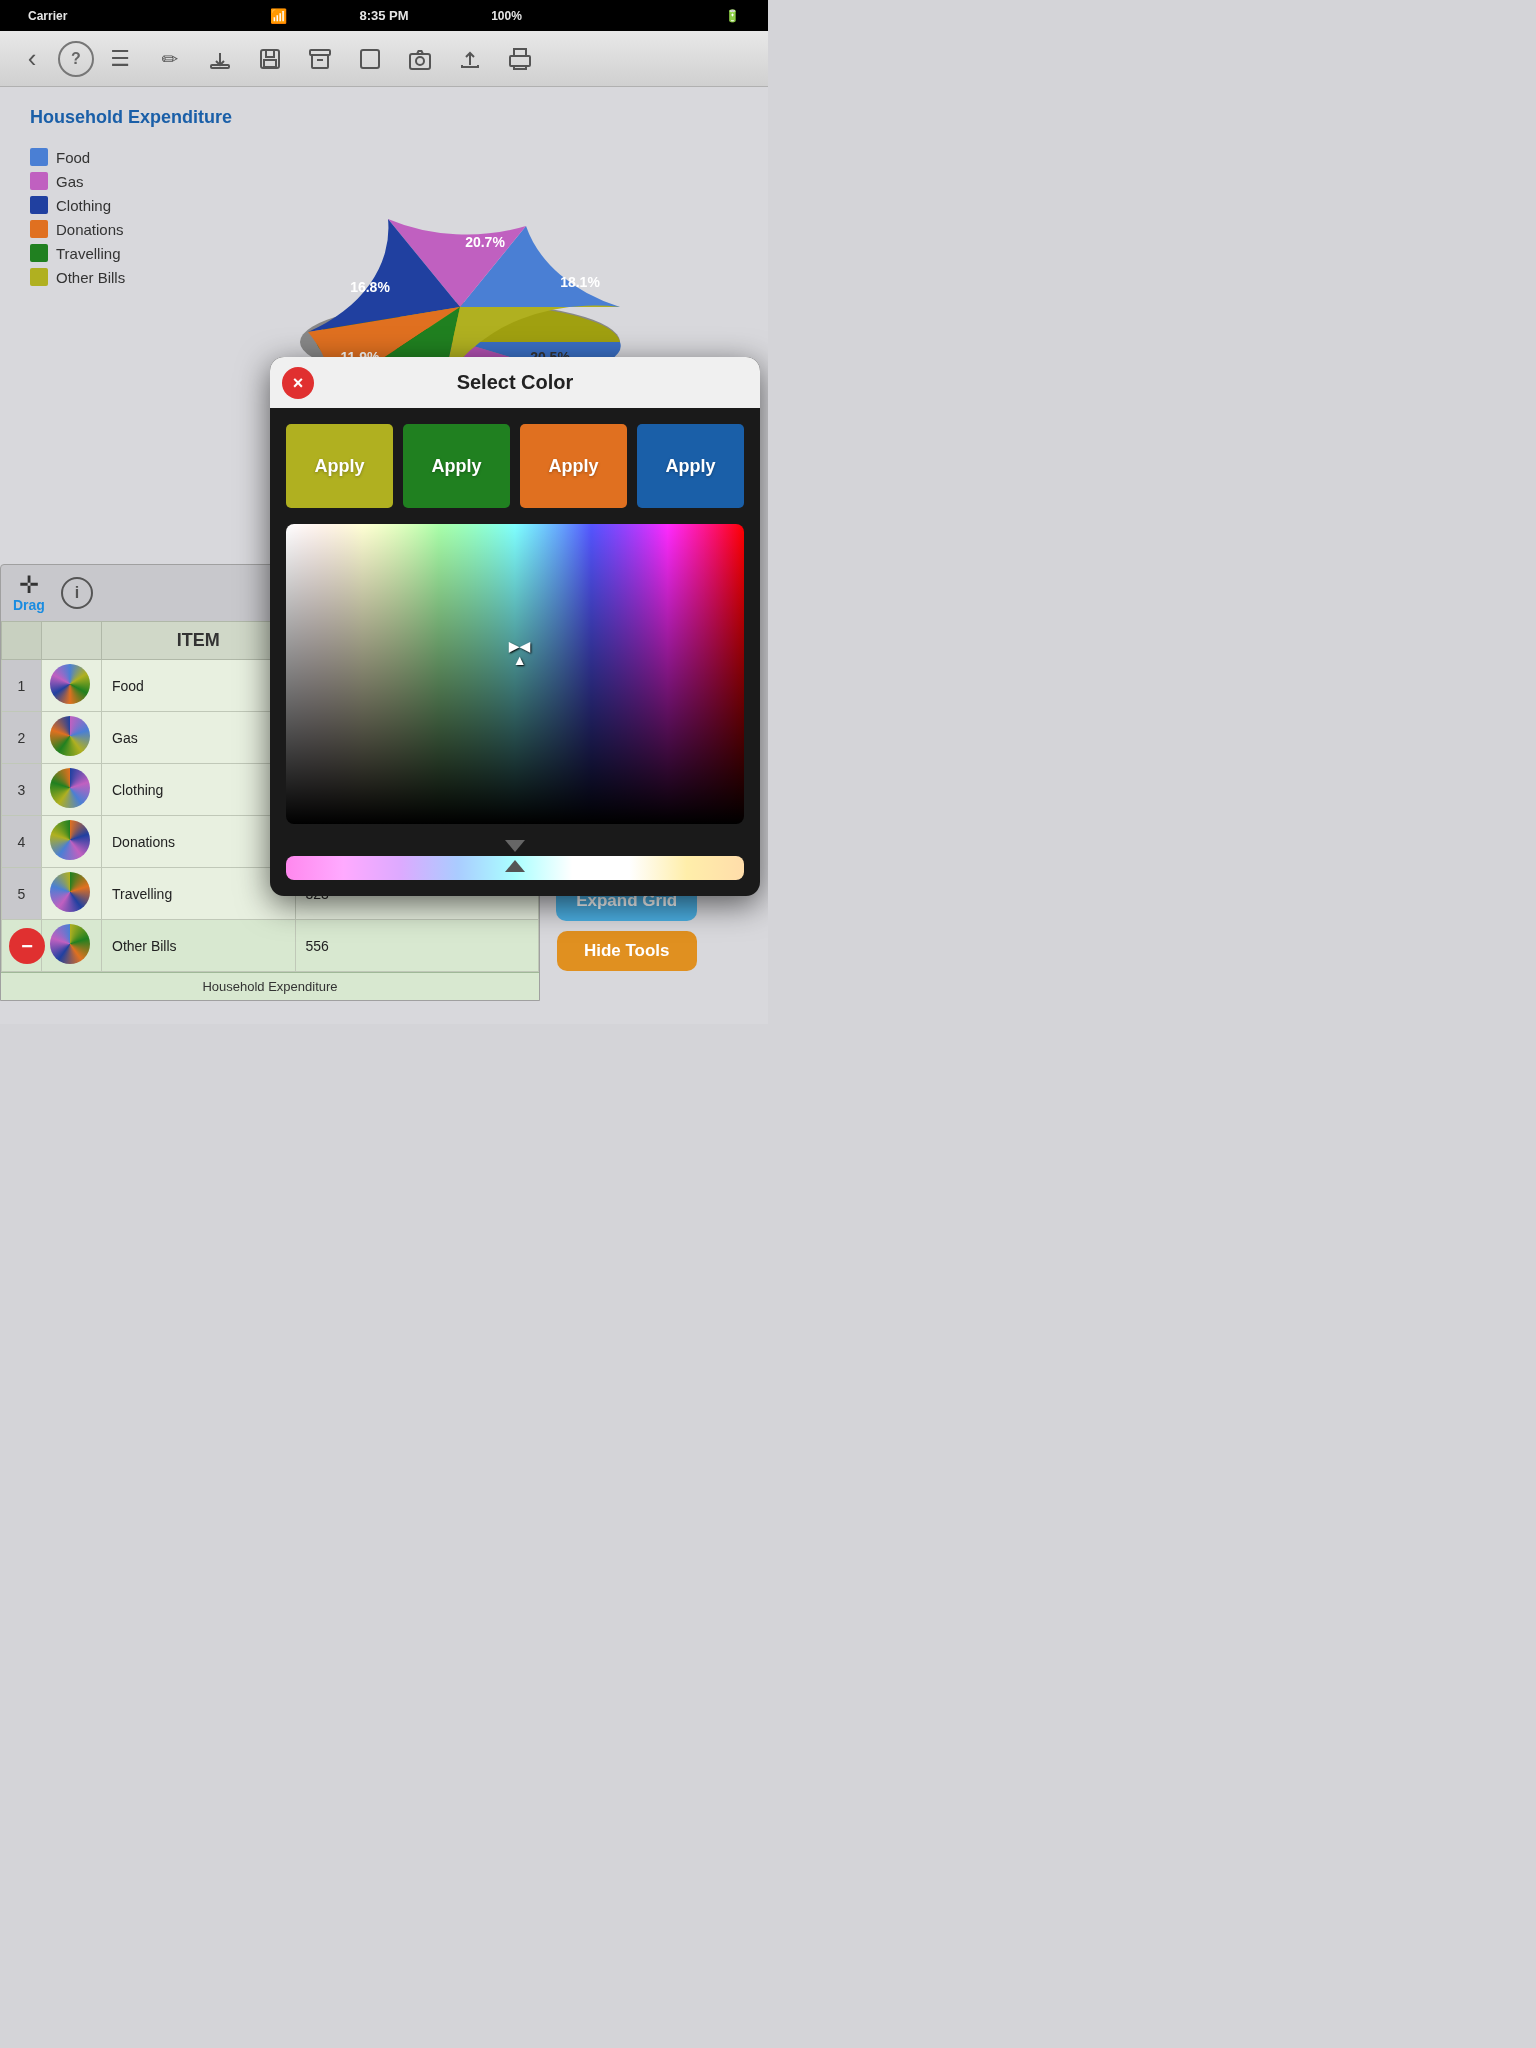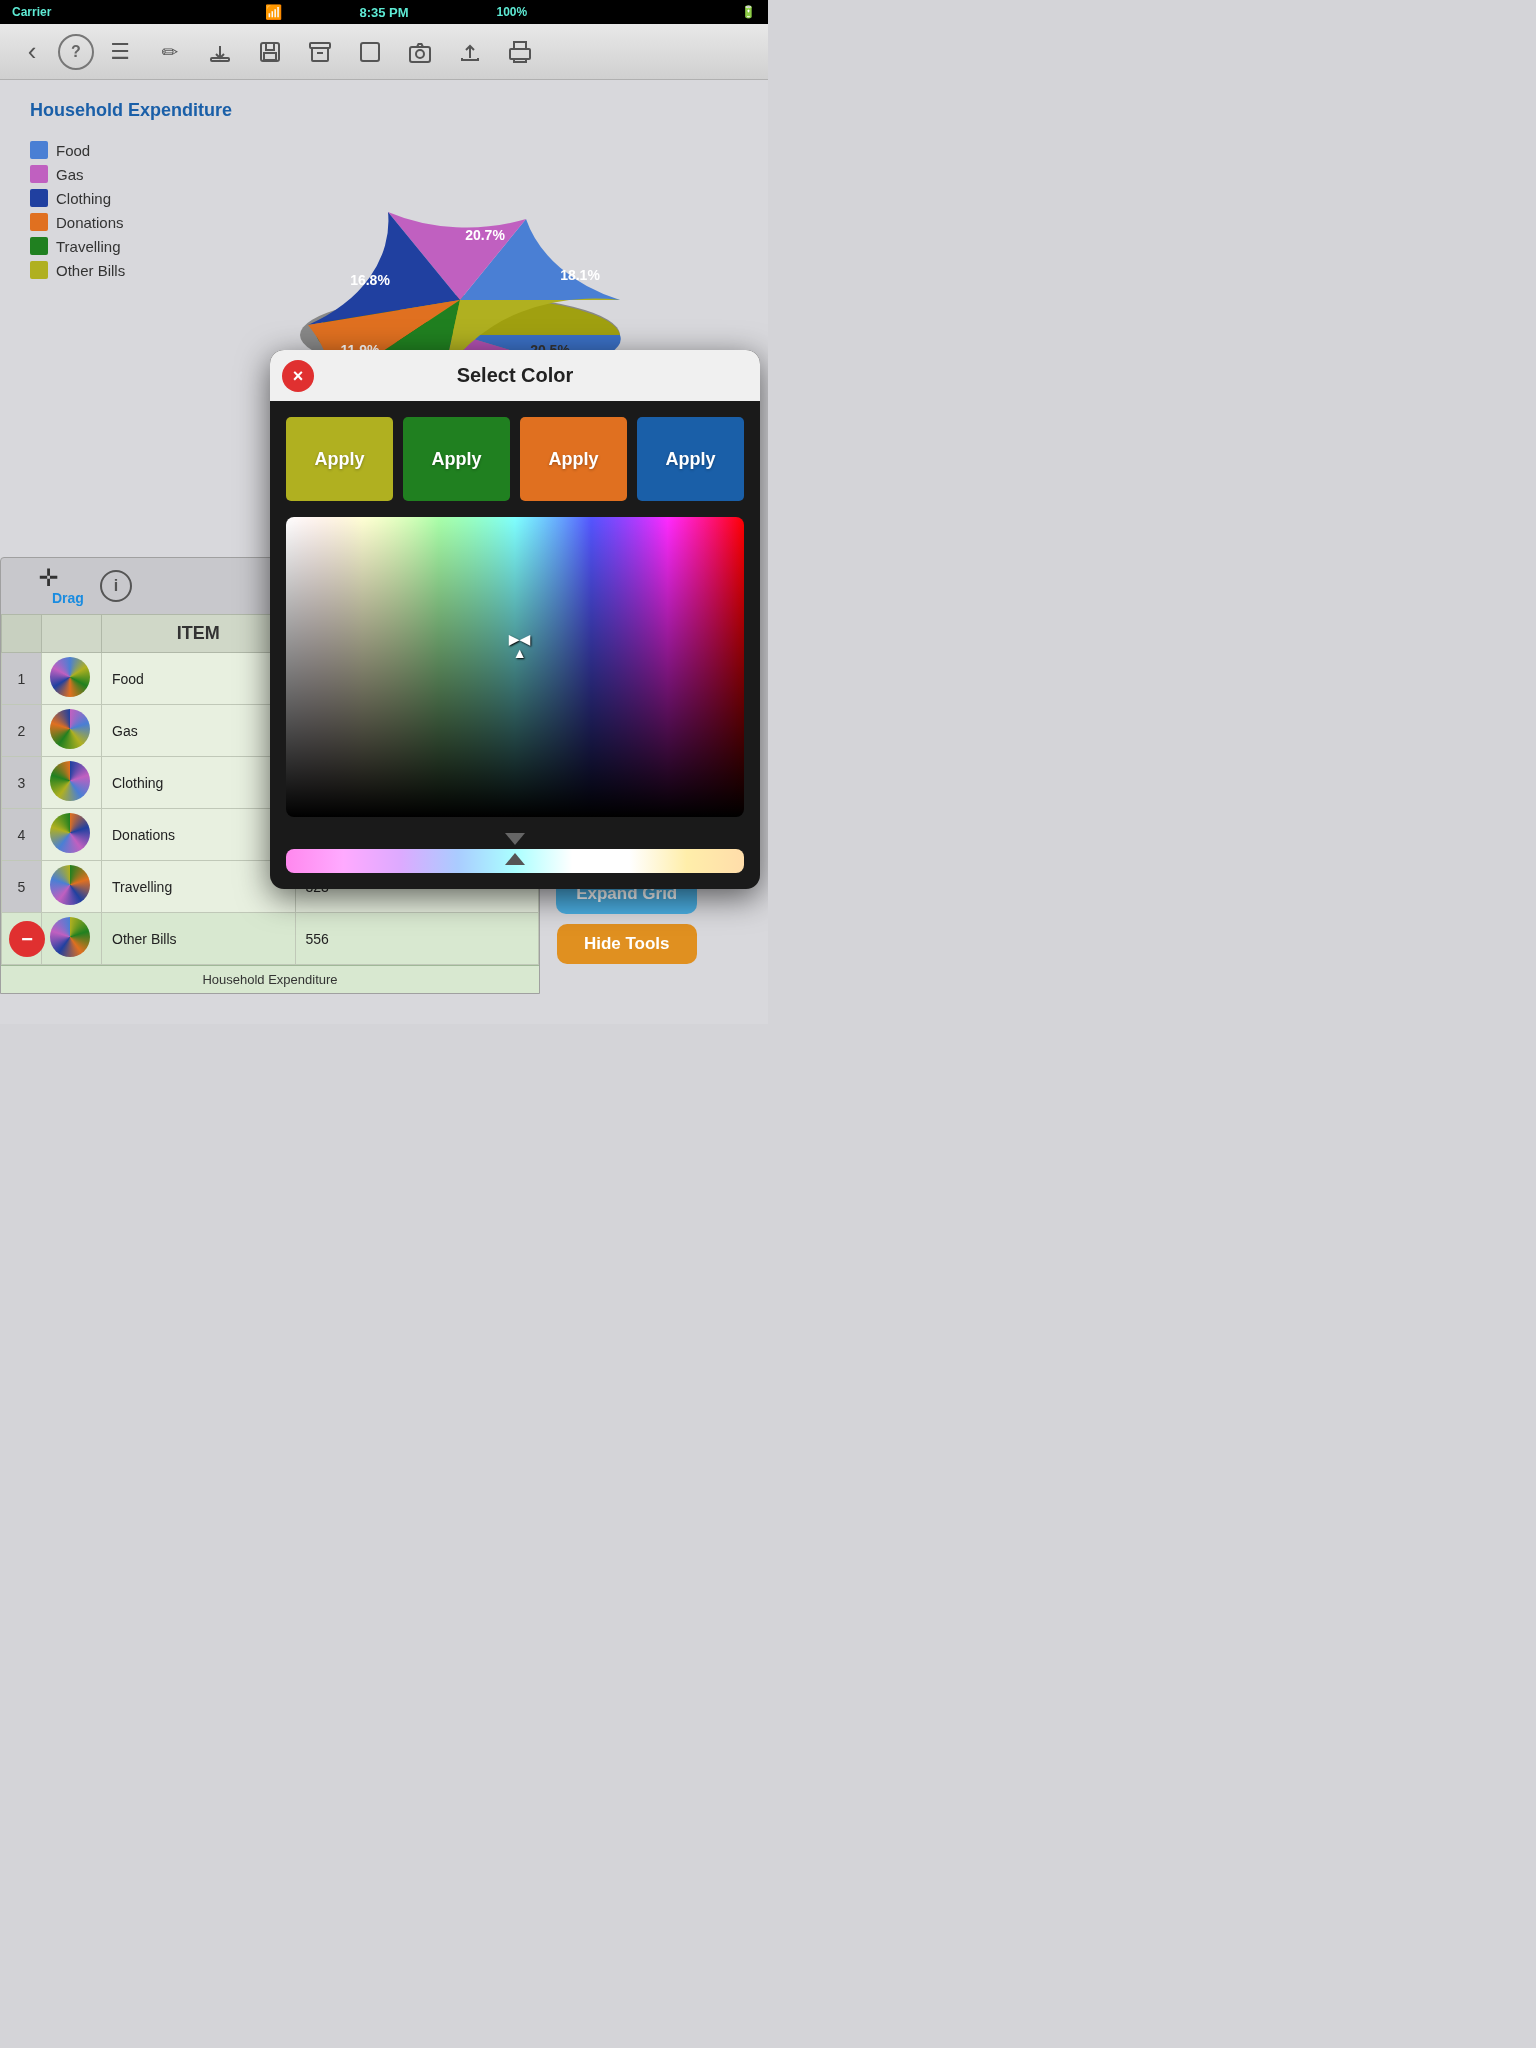--- a/index.html
+++ b/index.html
@@ -8,27 +8,27 @@
       height: 1024px;
       background: #d4d4d8;
       font-family: -apple-system, 'Helvetica Neue', Arial, sans-serif;
       overflow: hidden;
       position: relative;
     }
 
     
     .status-bar {
       width: 100%;
-      height: 24px;
+      height: 31px;
       background: #000;
       display: flex;
       align-items: center;
       justify-content: space-between;
-      padding: 0 12px;
-      color: #5eead4;
+      padding: 0 28px;
+      color: #e5e5e5;
       font-size: 13px;
       font-weight: 600;
       position: relative;
       z-index: 100;
     }
     .status-bar .carrier { font-size: 12px; }
     .status-bar .time { position: absolute; left: 50%; transform: translateX(-50%); font-size: 13px; }
     .status-bar .battery { font-size: 12px; }
 
     
@@ -136,21 +136,20 @@
     }
     .drag-icon .move-symbol {
       font-size: 24px;
       color: #333;
       line-height: 1;
     }
     .drag-label {
       font-size: 14px;
       color: #1a8ce0;
       font-weight: 600;
-      margin-left: 39px;
     }
     .info-icon {
       width: 32px;
       height: 32px;
       border-radius: 50%;
       border: 2px solid #555;
       display: flex;
       align-items: center;
       justify-content: center;
       font-size: 16px;

